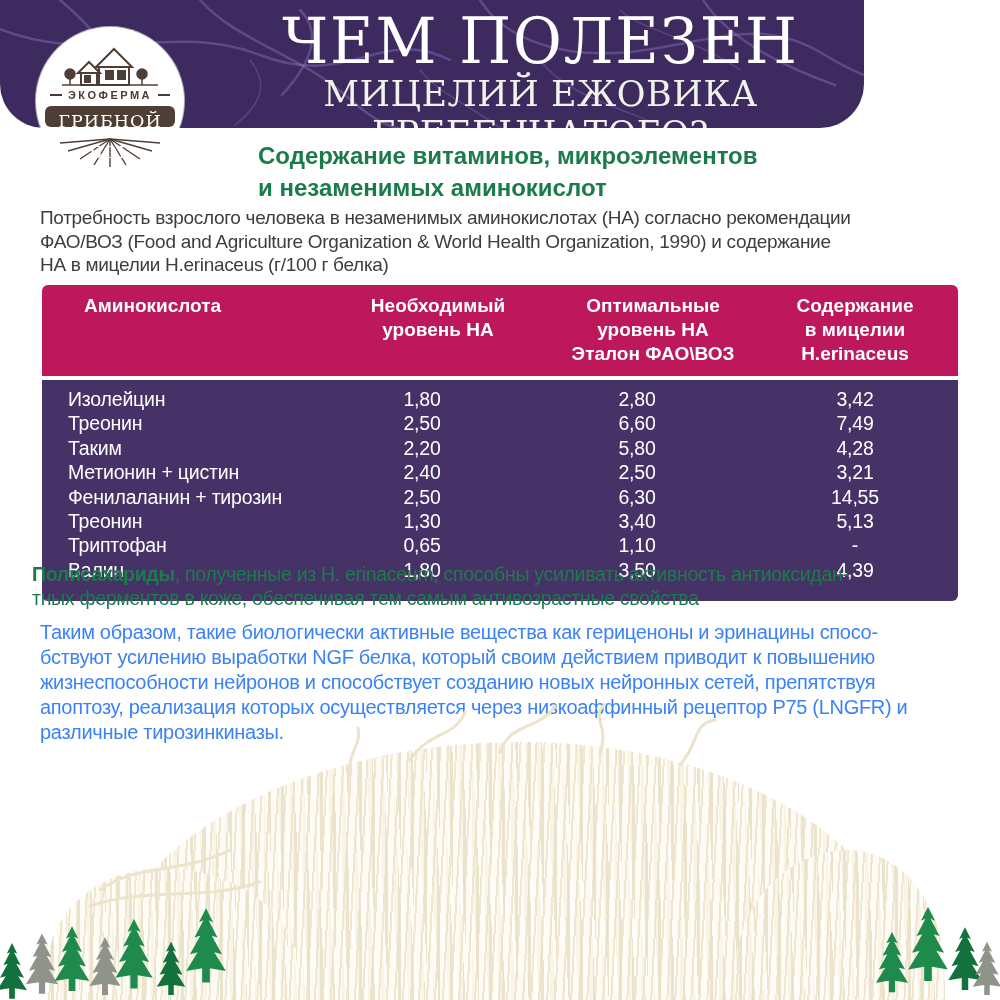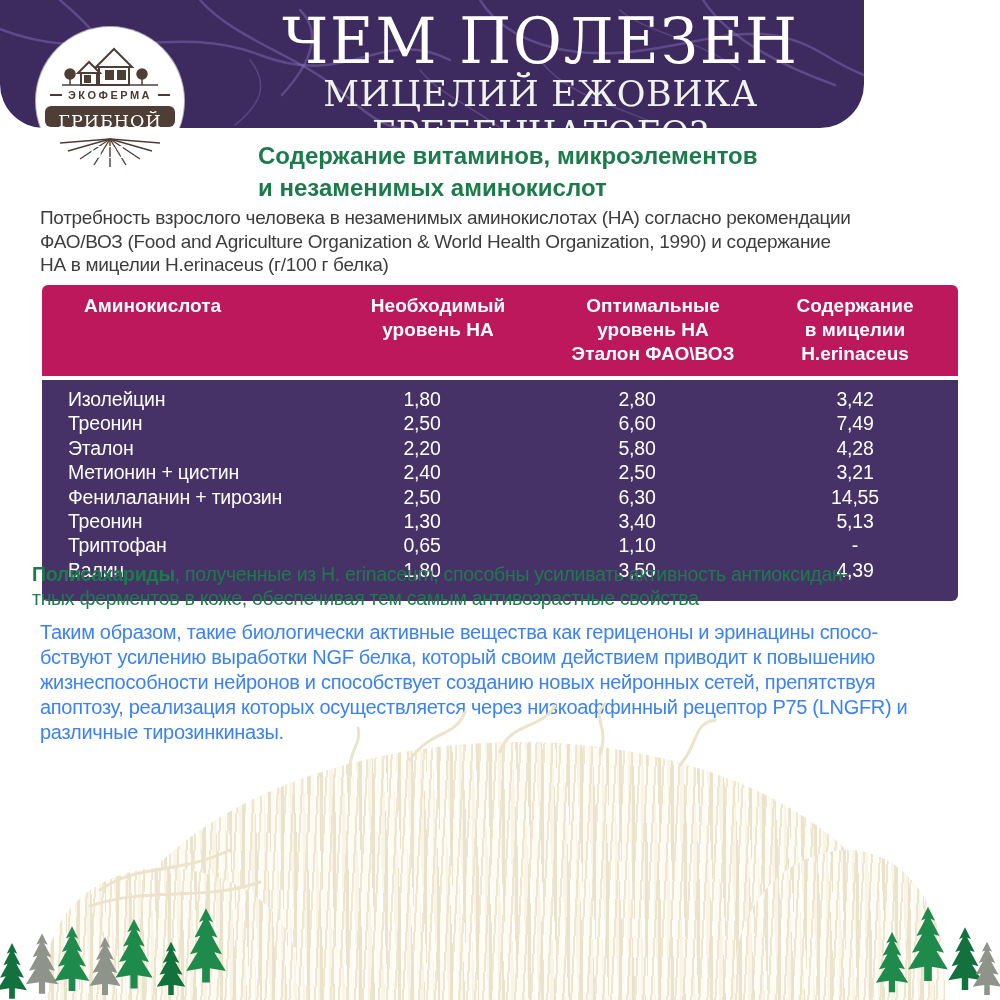--- a/index.html
+++ b/index.html
@@ -203,21 +203,21 @@
         <div class="c c3">2,80</div>
         <div class="c c4">3,42</div>
       </div>
       <div class="trow">
         <div class="c c1">Треонин</div>
         <div class="c c2">2,50</div>
         <div class="c c3">6,60</div>
         <div class="c c4">7,49</div>
       </div>
       <div class="trow">
-        <div class="c c1">Эталон</div>
+        <div class="c c1">Таким</div>
         <div class="c c2">2,20</div>
         <div class="c c3">5,80</div>
         <div class="c c4">4,28</div>
       </div>
       <div class="trow">
         <div class="c c1">Метионин + цистин</div>
         <div class="c c2">2,40</div>
         <div class="c c3">2,50</div>
         <div class="c c4">3,21</div>
       </div>

